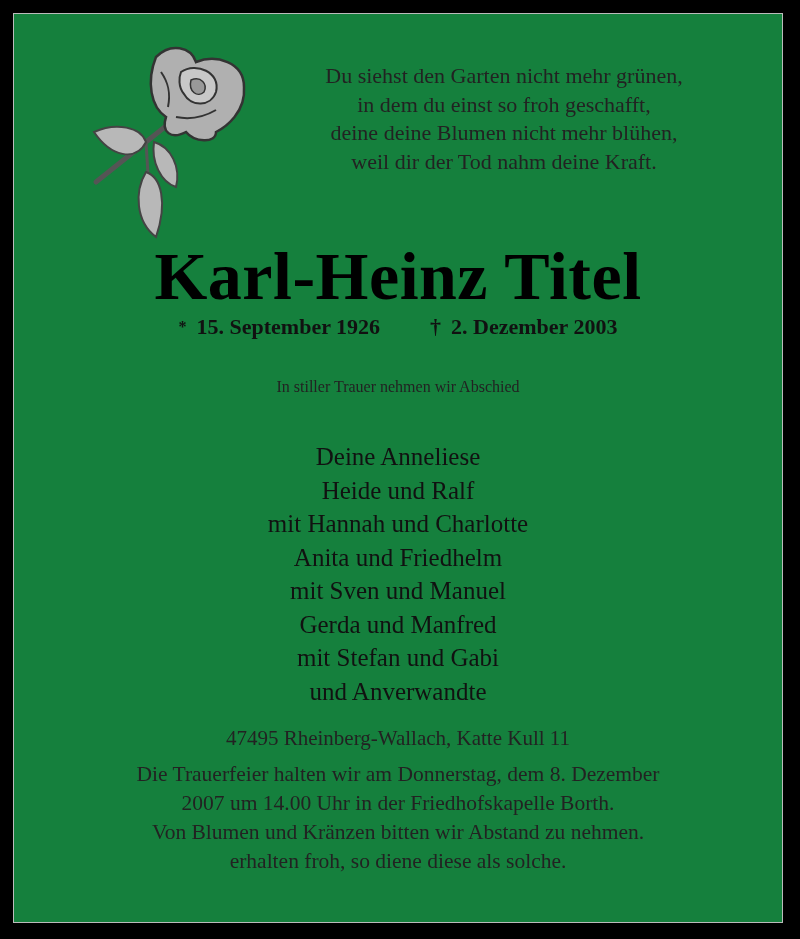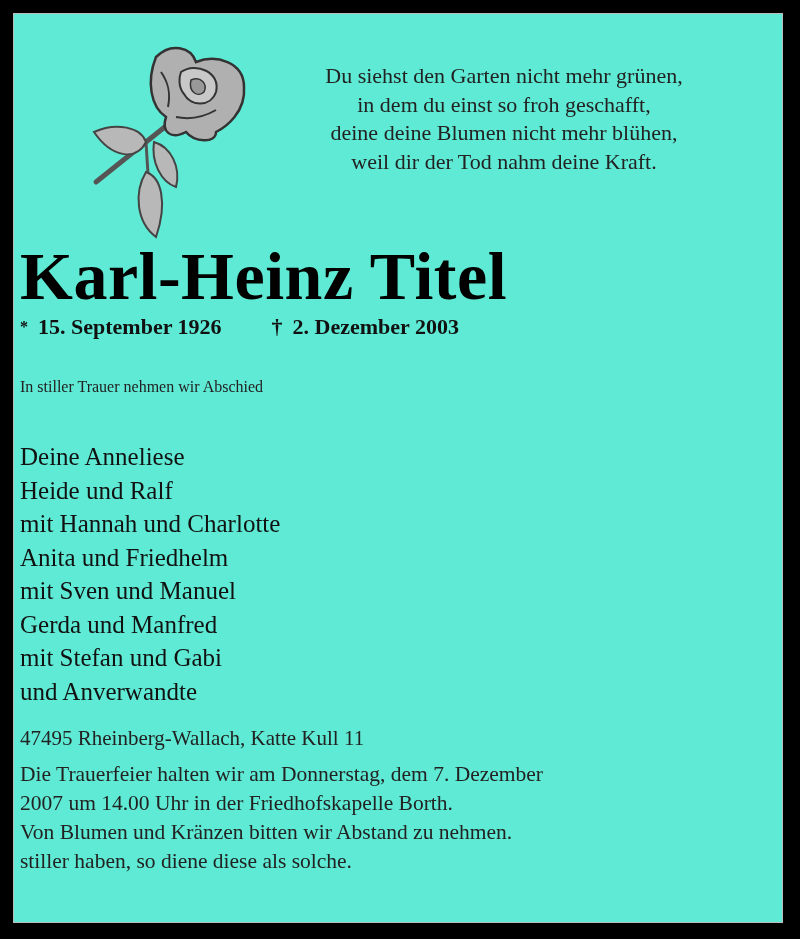--- a/index.html
+++ b/index.html
@@ -1,18 +1,18 @@
 <!DOCTYPE html>
 <html><head>
 <meta charset="utf-8">
 <style>
   html,body{margin:0;padding:0;background:#000;}
   body{width:800px;height:939px;position:relative;overflow:hidden;font-family:"Liberation Serif","DejaVu Serif",serif;color:#1a1a1a;}
-  .card{position:absolute;left:13px;top:13px;width:770px;height:910px;background:#5eead4;border:1px solid #bbb;box-sizing:border-box;}
-  .abs{position:absolute;left:0;right:0;margin-left:6px;}
+  .card{position:absolute;left:13px;top:13px;width:770px;height:910px;background:#15803d;border:1px solid #bbb;box-sizing:border-box;}
+  .abs{position:absolute;left:0;right:0;text-align:center;}
   .rose{position:absolute;left:62px;top:18px;width:180px;height:210px;}
   .poem{position:absolute;left:240px;top:48px;width:500px;text-align:center;font-size:22px;line-height:28.5px;color:#222;}
   .name{top:222px;font-size:68px;font-weight:bold;color:#000;letter-spacing:0.5px;line-height:80px;}
   .dates{top:300px;font-size:22px;font-weight:bold;color:#111;}
   .dates span{display:inline-block;}
   .dates .sep{width:50px;}
   .mourn{top:364px;font-size:16px;color:#222;}
   .family{top:426px;font-size:25px;font-weight:normal;color:#111;line-height:33.5px;}
   .addr{top:712px;font-size:21px;color:#222;}
   .info{top:746px;font-size:21.5px;color:#222;line-height:29px;}
@@ -57,18 +57,18 @@
     <div>Anita und Friedhelm</div>
     <div>mit Sven und Manuel</div>
     <div>Gerda und Manfred</div>
     <div>mit Stefan und Gabi</div>
     <div>und Anverwandte</div>
   </div>
 
   <div class="abs addr">47495 Rheinberg-Wallach, Katte Kull 11</div>
 
   <div class="abs info">
-    <div>Die Trauerfeier halten wir am Donnerstag, dem 7. Dezember</div>
+    <div>Die Trauerfeier halten wir am Donnerstag, dem 8. Dezember</div>
     <div>2007 um 14.00 Uhr in der Friedhofskapelle Borth.</div>
     <div>Von Blumen und Kränzen bitten wir Abstand zu nehmen.</div>
-    <div>stiller haben, so diene diese als solche.</div>
+    <div>erhalten froh, so diene diese als solche.</div>
   </div>
 </div>
 
 </body></html>

